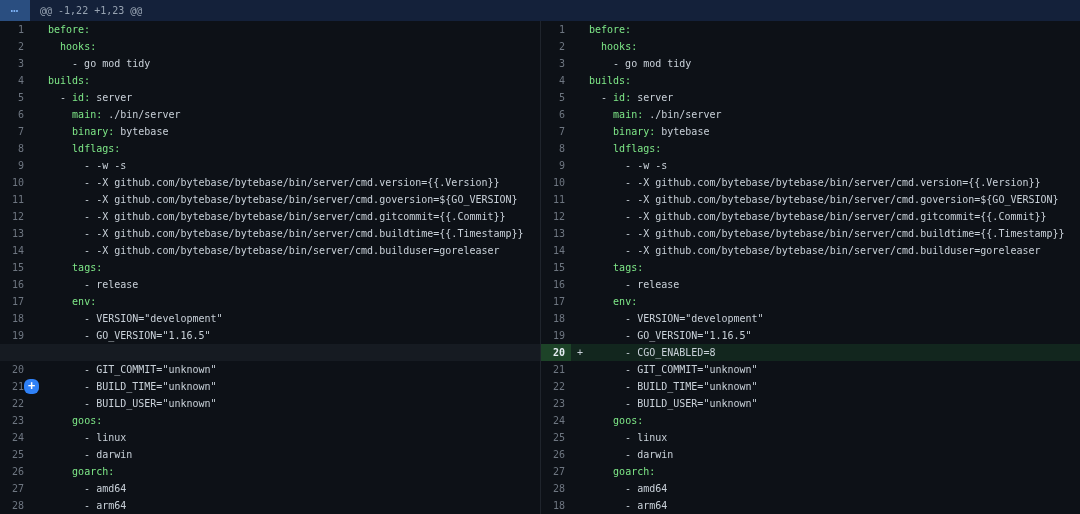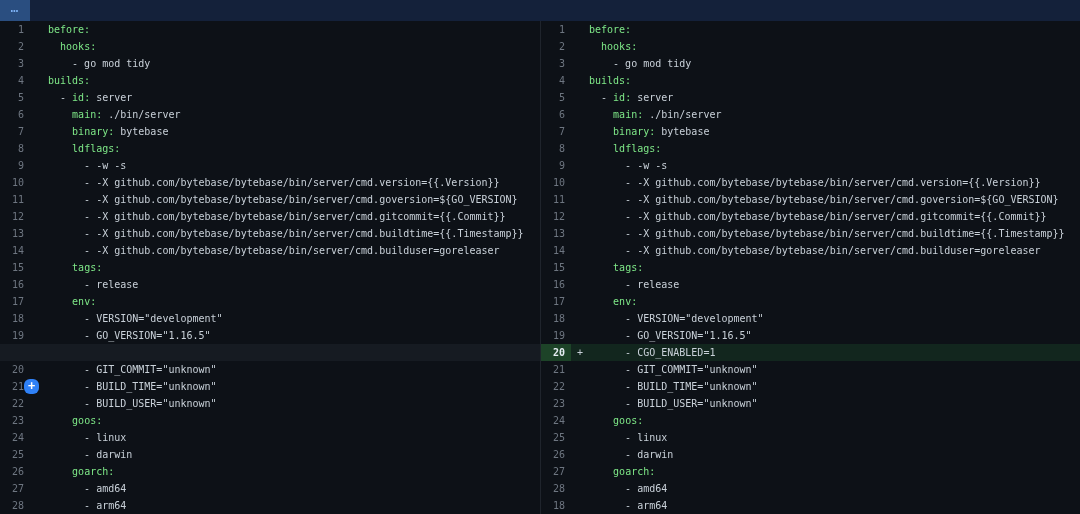--- a/index.html
+++ b/index.html
@@ -98,20 +98,21 @@
     font-family: inherit;
     z-index: 2;
   }
 </style>
 </head>
 <body>
 
 <div class="diff">
   <div class="hunk-row">
     <button class="expand-btn">⋯</button>
+    <span class="hunk-text">@@ -1,22 +1,23 @@</span>
   </div>
   <div class="panes">
     <div class="pane left" id="pane-left">
         <div class="row ctx"><span class="num">1</span><span class="sign"></span><span class="code"><span class="k">before:</span></span></div>
         <div class="row ctx"><span class="num">2</span><span class="sign"></span><span class="code"><span class="p">  </span><span class="k">hooks:</span></span></div>
         <div class="row ctx"><span class="num">3</span><span class="sign"></span><span class="code"><span class="p">    - go mod tidy</span></span></div>
         <div class="row ctx"><span class="num">4</span><span class="sign"></span><span class="code"><span class="k">builds:</span></span></div>
         <div class="row ctx"><span class="num">5</span><span class="sign"></span><span class="code"><span class="p">  - </span><span class="k">id:</span><span class="p"> server</span></span></div>
         <div class="row ctx"><span class="num">6</span><span class="sign"></span><span class="code"><span class="p">    </span><span class="k">main:</span><span class="p"> ./bin/server</span></span></div>
         <div class="row ctx"><span class="num">7</span><span class="sign"></span><span class="code"><span class="p">    </span><span class="k">binary:</span><span class="p"> bytebase</span></span></div>
@@ -151,21 +152,21 @@
         <div class="row ctx"><span class="num">10</span><span class="sign"></span><span class="code"><span class="p">      - -X github.com/bytebase/bytebase/bin/server/cmd.version={{.Version}}</span></span></div>
         <div class="row ctx"><span class="num">11</span><span class="sign"></span><span class="code"><span class="p">      - -X github.com/bytebase/bytebase/bin/server/cmd.goversion=${GO_VERSION}</span></span></div>
         <div class="row ctx"><span class="num">12</span><span class="sign"></span><span class="code"><span class="p">      - -X github.com/bytebase/bytebase/bin/server/cmd.gitcommit={{.Commit}}</span></span></div>
         <div class="row ctx"><span class="num">13</span><span class="sign"></span><span class="code"><span class="p">      - -X github.com/bytebase/bytebase/bin/server/cmd.buildtime={{.Timestamp}}</span></span></div>
         <div class="row ctx"><span class="num">14</span><span class="sign"></span><span class="code"><span class="p">      - -X github.com/bytebase/bytebase/bin/server/cmd.builduser=goreleaser</span></span></div>
         <div class="row ctx"><span class="num">15</span><span class="sign"></span><span class="code"><span class="p">    </span><span class="k">tags:</span></span></div>
         <div class="row ctx"><span class="num">16</span><span class="sign"></span><span class="code"><span class="p">      - release</span></span></div>
         <div class="row ctx"><span class="num">17</span><span class="sign"></span><span class="code"><span class="p">    </span><span class="k">env:</span></span></div>
         <div class="row ctx"><span class="num">18</span><span class="sign"></span><span class="code"><span class="p">      - VERSION="development"</span></span></div>
         <div class="row ctx"><span class="num">19</span><span class="sign"></span><span class="code"><span class="p">      - GO_VERSION="1.16.5"</span></span></div>
-        <div class="row add"><span class="num">20</span><span class="sign">+</span><span class="code"><span class="p">      - CGO_ENABLED=1</span></span></div>
+        <div class="row add"><span class="num">20</span><span class="sign">+</span><span class="code"><span class="p">      - CGO_ENABLED=8</span></span></div>
         <div class="row ctx"><span class="num">21</span><span class="sign"></span><span class="code"><span class="p">      - GIT_COMMIT="unknown"</span></span></div>
         <div class="row ctx"><span class="num">22</span><span class="sign"></span><span class="code"><span class="p">      - BUILD_TIME="unknown"</span></span></div>
         <div class="row ctx"><span class="num">23</span><span class="sign"></span><span class="code"><span class="p">      - BUILD_USER="unknown"</span></span></div>
         <div class="row ctx"><span class="num">24</span><span class="sign"></span><span class="code"><span class="p">    </span><span class="k">goos:</span></span></div>
         <div class="row ctx"><span class="num">25</span><span class="sign"></span><span class="code"><span class="p">      - linux</span></span></div>
         <div class="row ctx"><span class="num">26</span><span class="sign"></span><span class="code"><span class="p">      - darwin</span></span></div>
         <div class="row ctx"><span class="num">27</span><span class="sign"></span><span class="code"><span class="p">    </span><span class="k">goarch:</span></span></div>
         <div class="row ctx"><span class="num">28</span><span class="sign"></span><span class="code"><span class="p">      - amd64</span></span></div>
         <div class="row ctx"><span class="num">18</span><span class="sign"></span><span class="code"><span class="p">      - arm64</span></span></div>
       </div>

